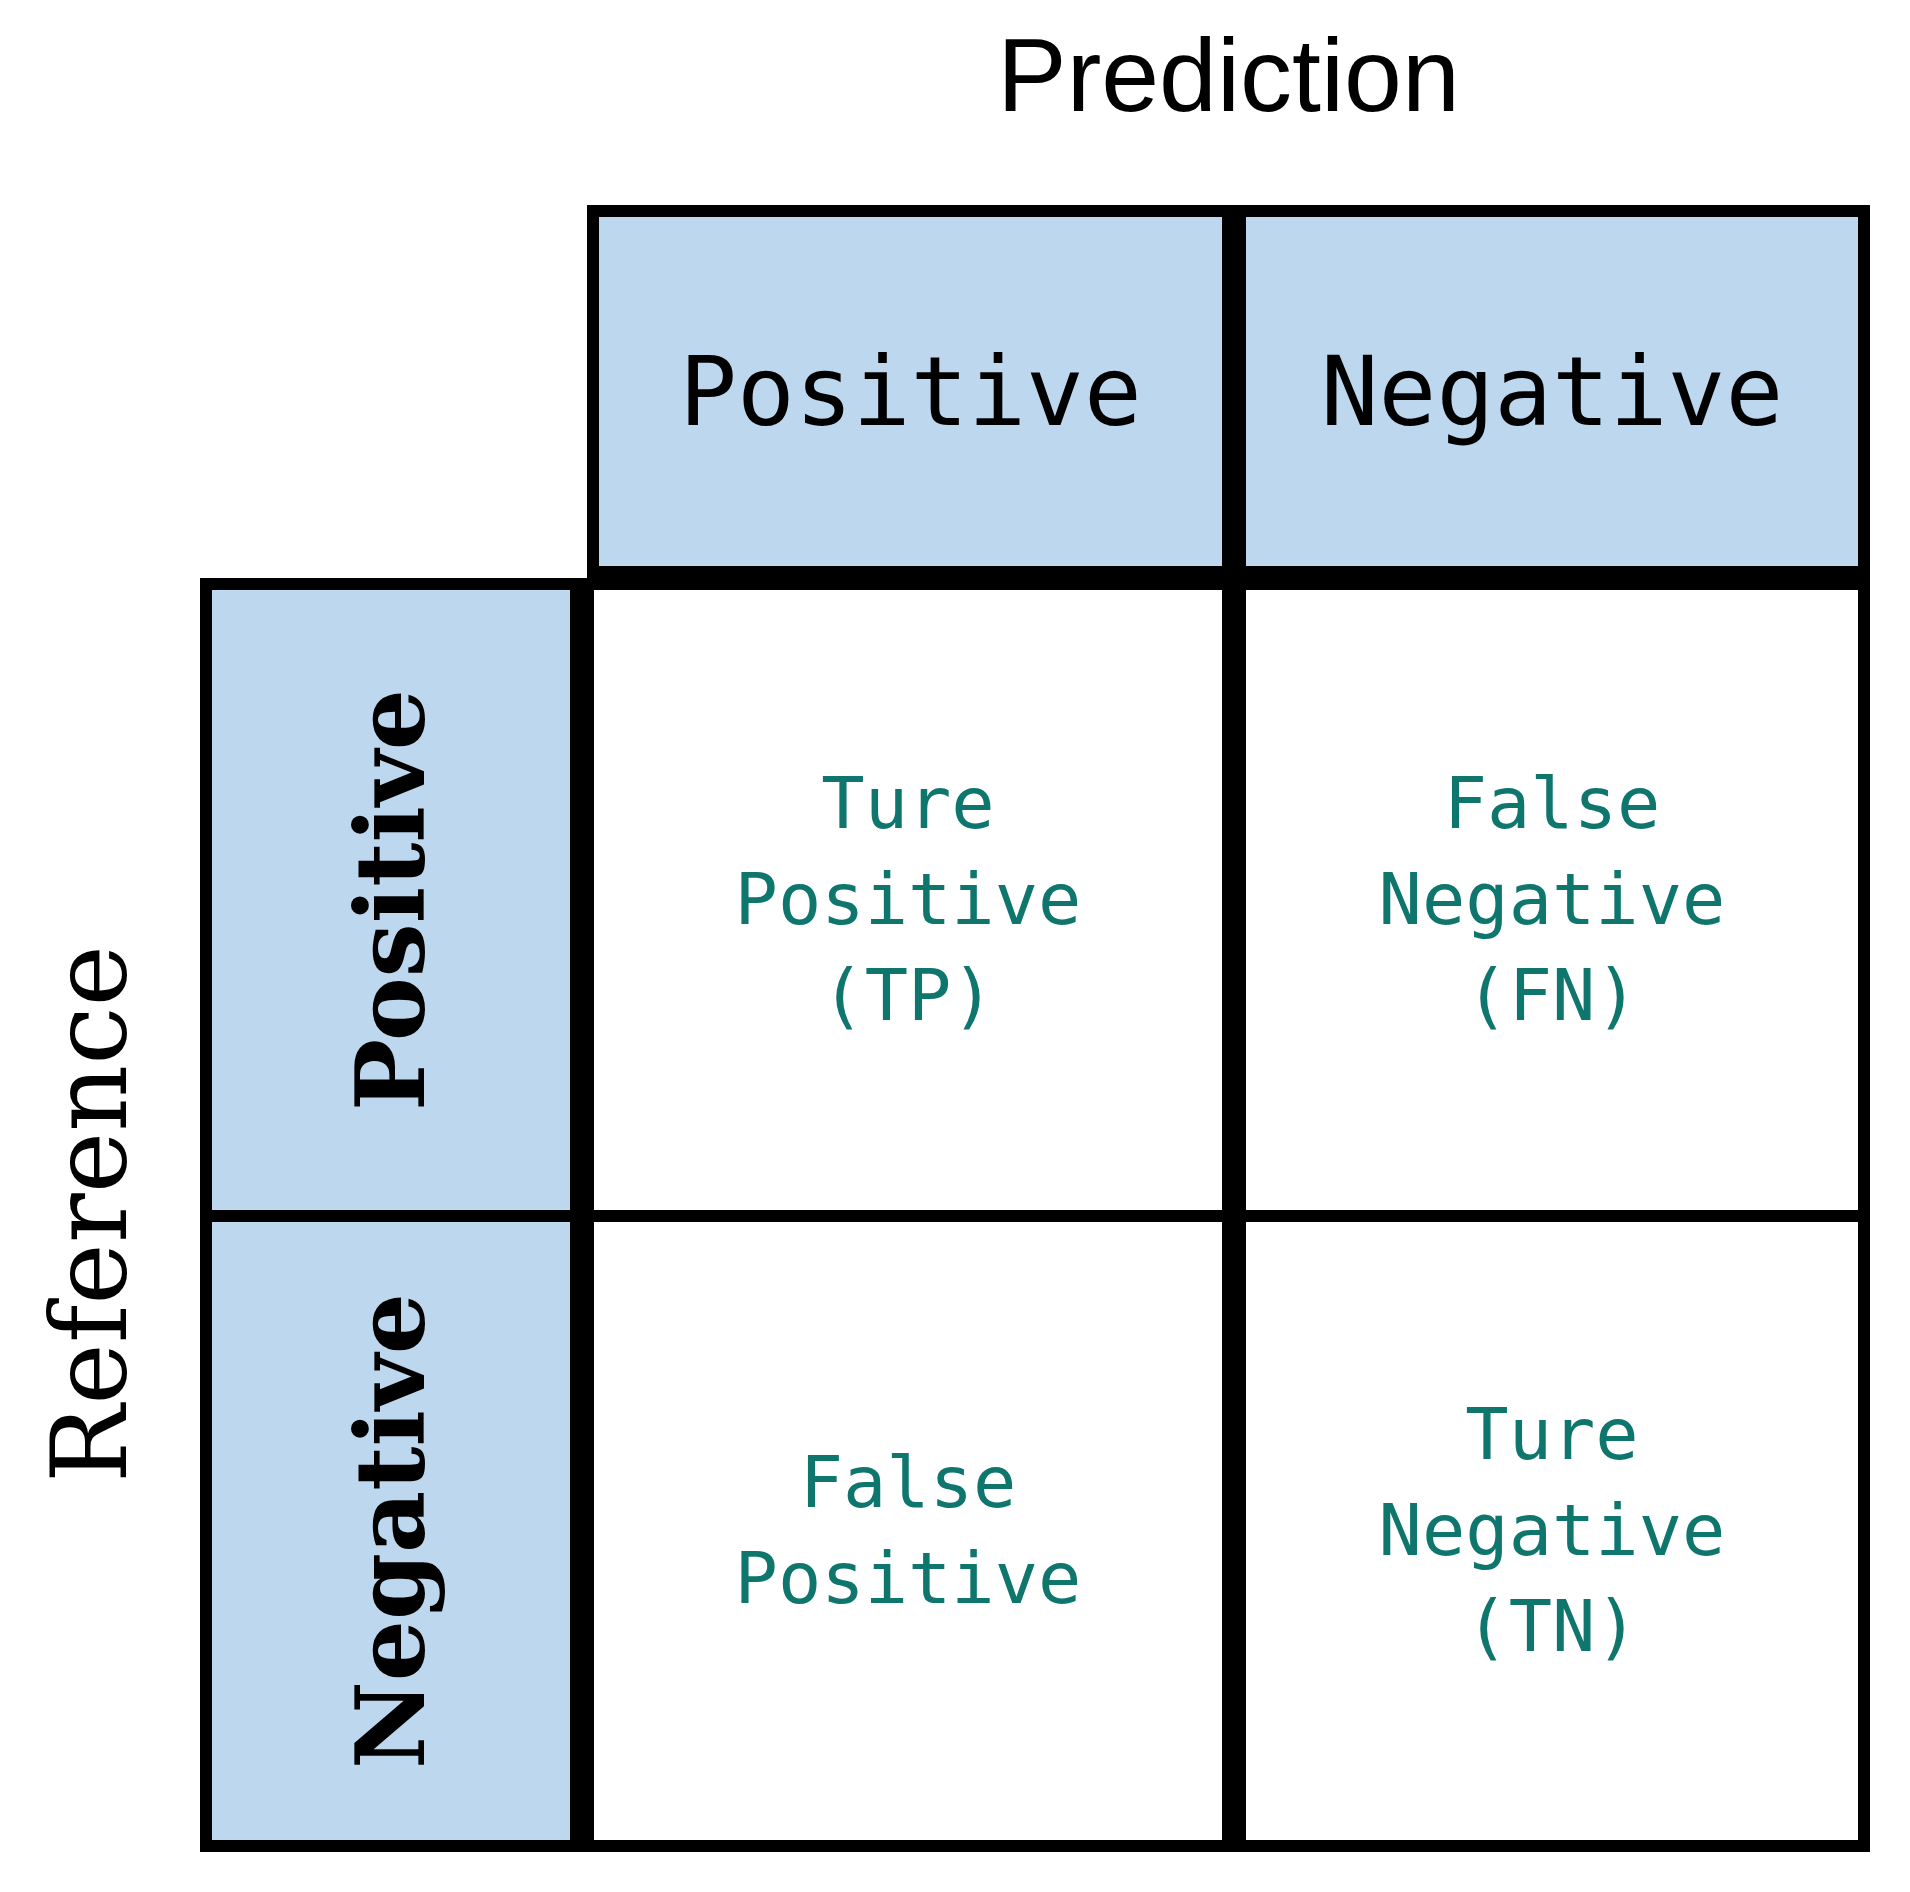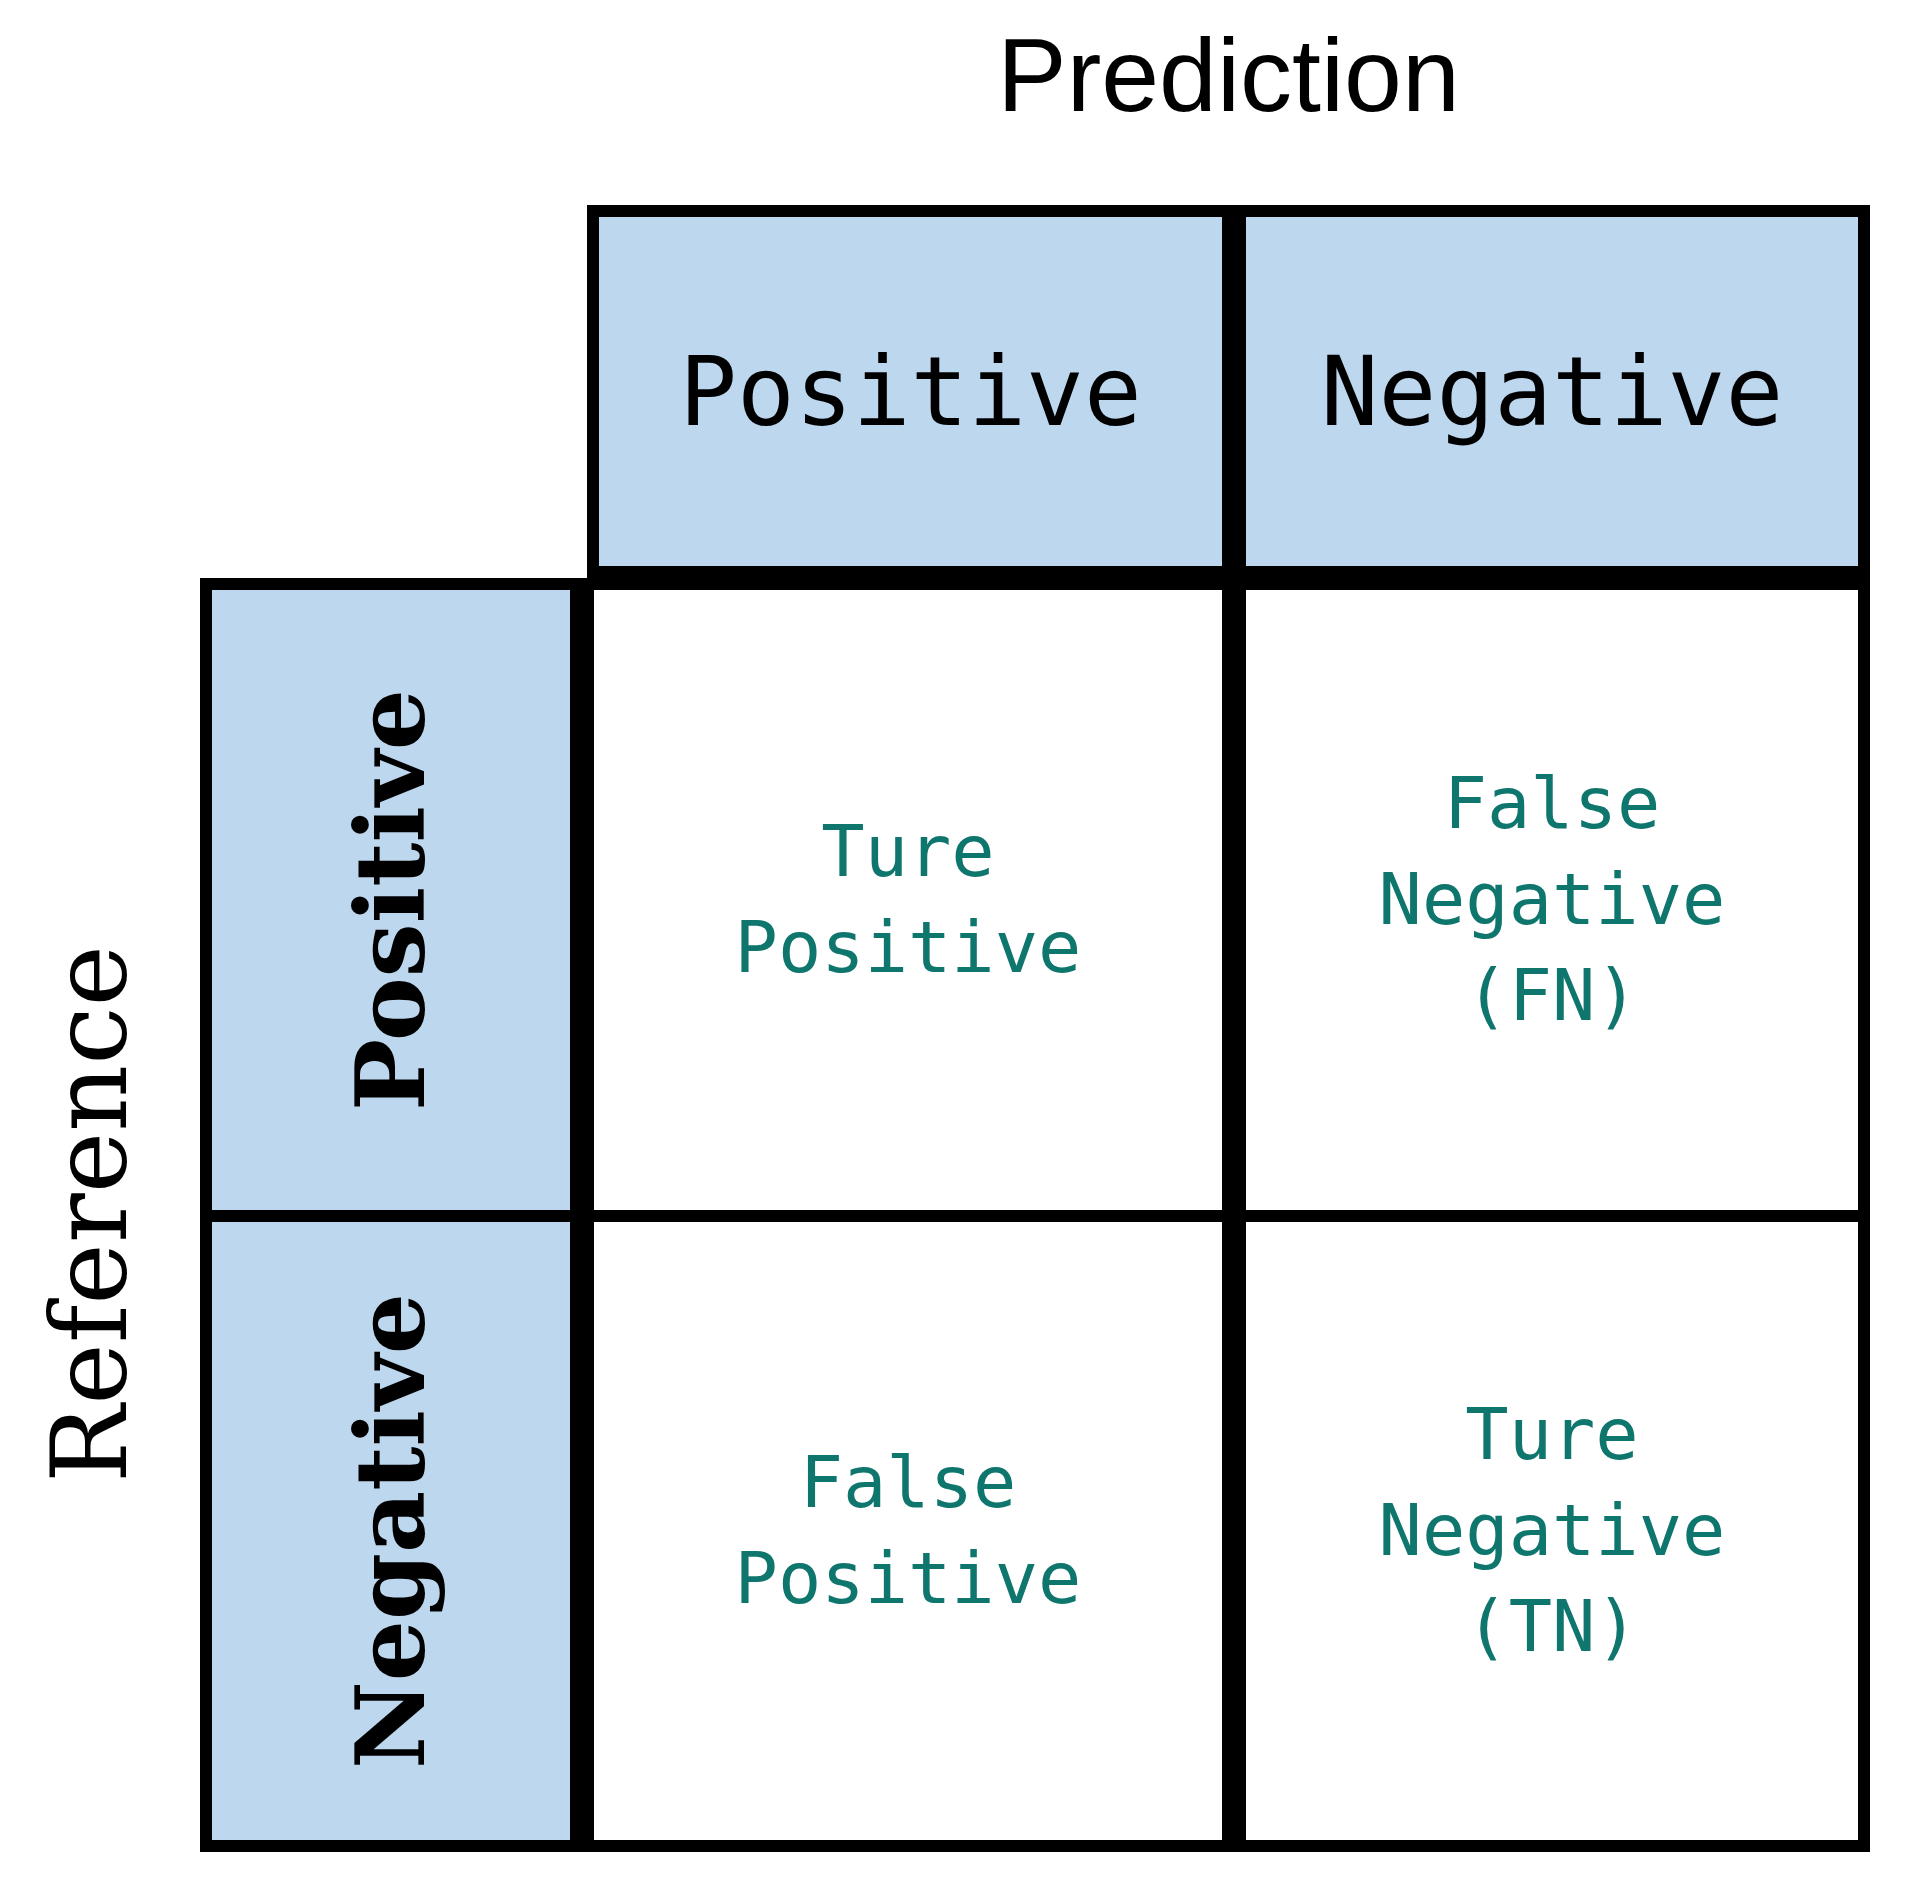--- a/index.html
+++ b/index.html
@@ -142,20 +142,21 @@
   <span class="rot">Positive</span>
 </div>
 
 <div class="row-header" id="row-header-negative">
   <span class="rot">Negative</span>
 </div>
 
 <div class="data-cell" id="cell-tp">
   <span class="cell-line">Ture</span>
   <span class="cell-line">Positive</span>
+  <span class="cell-line">(TP)</span>
 </div>
 
 <div class="data-cell" id="cell-fn">
   <span class="cell-line">False</span>
   <span class="cell-line">Negative</span>
   <span class="cell-line">(FN)</span>
 </div>
 
 <div class="data-cell" id="cell-fp">
   <span class="cell-line">False</span>

